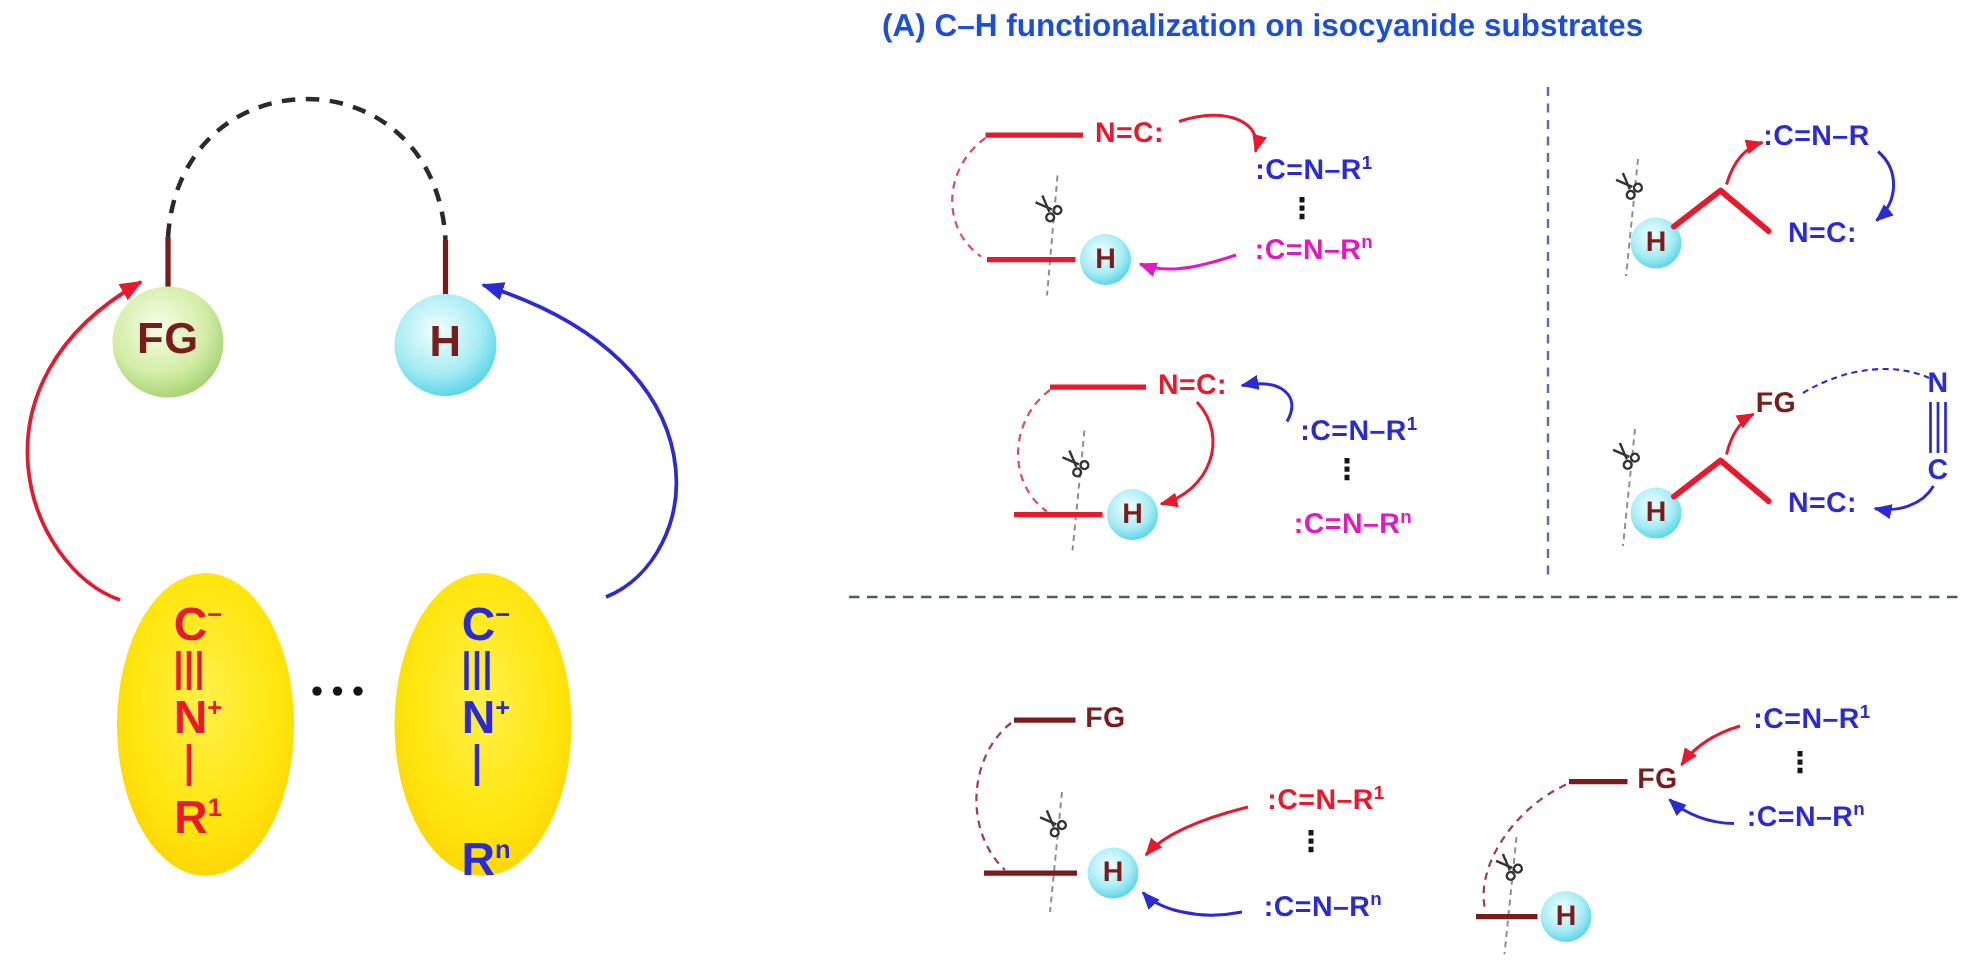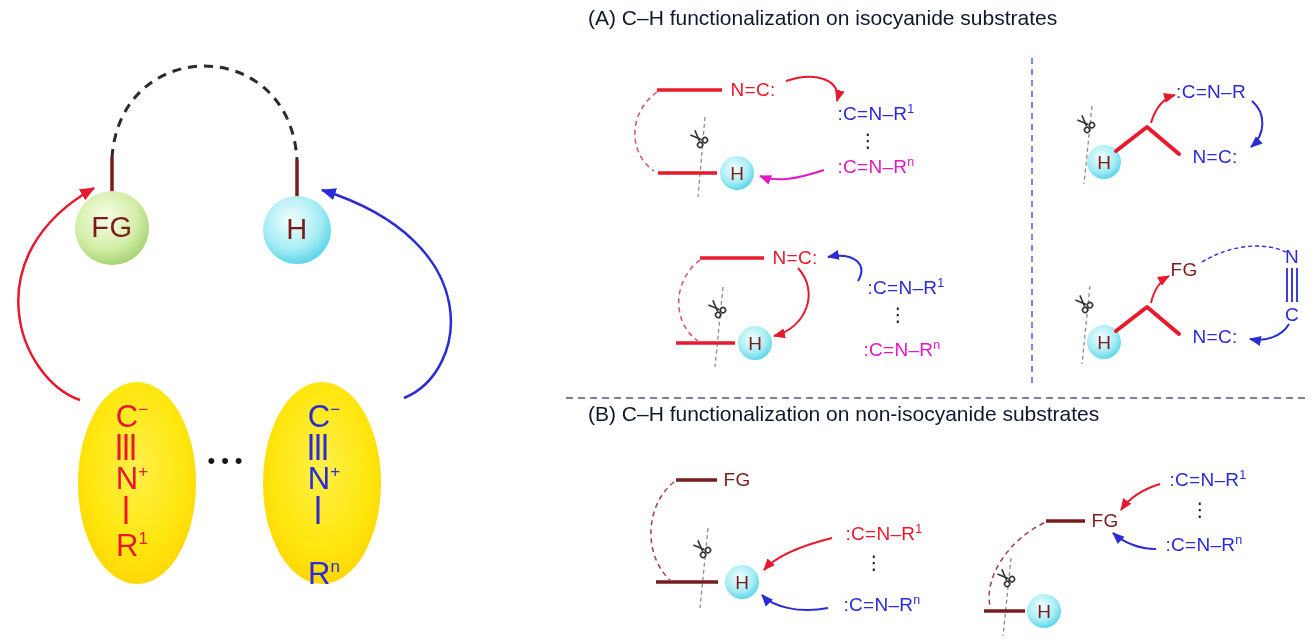--- a/index.html
+++ b/index.html
@@ -1,21 +1,21 @@
 <!DOCTYPE html>
 <html><head>
 <meta charset="utf-8">
 <style>
   *{margin:0;padding:0;box-sizing:border-box}
   html,body{background:#ffffff}
   #canvas{position:relative;width:1314px;height:642px;background:#fff;overflow:hidden;
           font-family:"Liberation Sans",sans-serif}
   svg.layer{position:absolute;left:0;top:0}
-  .txt{position:absolute;transform:translate(-50%,-50%);font-weight:normal;white-space:nowrap;line-height:1}
-  .title{position:absolute;font-weight:normal;font-size:21px;color:#0f172a;white-space:nowrap}
+  .txt{position:absolute;transform:translate(-50%,-50%);font-weight:bold;white-space:nowrap;line-height:1}
+  .title{position:absolute;font-weight:bold;font-size:21px;color:#1d4ed8;white-space:nowrap}
   .f{font-size:19px;letter-spacing:.3px}
   .f sup{font-size:12.5px}
   .atom{font-size:31px}
   .atom sup{font-size:17px}
   .big{font-size:29px;letter-spacing:.5px}
   .hsm{font-size:19px}
   .vdots{font-size:19px;font-family:"DejaVu Sans","Liberation Sans",sans-serif;color:#151515}
   .hdots{font-size:22px;letter-spacing:6px;color:#151515}
   .red{color:#e8192c}.blue{color:#2b2bd5}.mag{color:#e318c4}.maroon{color:#7a1c1c}
 </style>
@@ -203,21 +203,20 @@
   <div class="txt f blue" style="left:1211px;top:91px">:C=N–R</div>
   <div class="txt f blue" style="left:1215px;top:156px">N=C:</div>
   <div class="txt hsm maroon" style="left:1104px;top:162px">H</div>
 
   <div class="txt f maroon" style="left:1184px;top:269px">FG</div>
   <div class="txt f blue" style="left:1215px;top:336px">N=C:</div>
   <div class="txt f blue" style="left:1292px;top:256px">N</div>
   <div class="txt f blue" style="left:1292px;top:314px">C</div>
   <div class="txt hsm maroon" style="left:1104px;top:342px">H</div>
 
-  <div class="title" style="left:588px;top:402px">(B) C–H functionalization on non-isocyanide substrates</div>
 
   <div class="txt f maroon" style="left:737px;top:479px">FG</div>
   <div class="txt f red" style="left:884px;top:533px"><span>:C=N–R</span><sup>1</sup></div>
   <div class="txt vdots" style="left:874px;top:562px">⋮</div>
   <div class="txt f blue" style="left:882px;top:604px"><span>:C=N–R</span><sup>n</sup></div>
   <div class="txt hsm maroon" style="left:742px;top:582px">H</div>
 
   <div class="txt f maroon" style="left:1105px;top:520px">FG</div>
   <div class="txt f blue" style="left:1208px;top:479px"><span>:C=N–R</span><sup>1</sup></div>
   <div class="txt vdots" style="left:1200px;top:509px">⋮</div>

